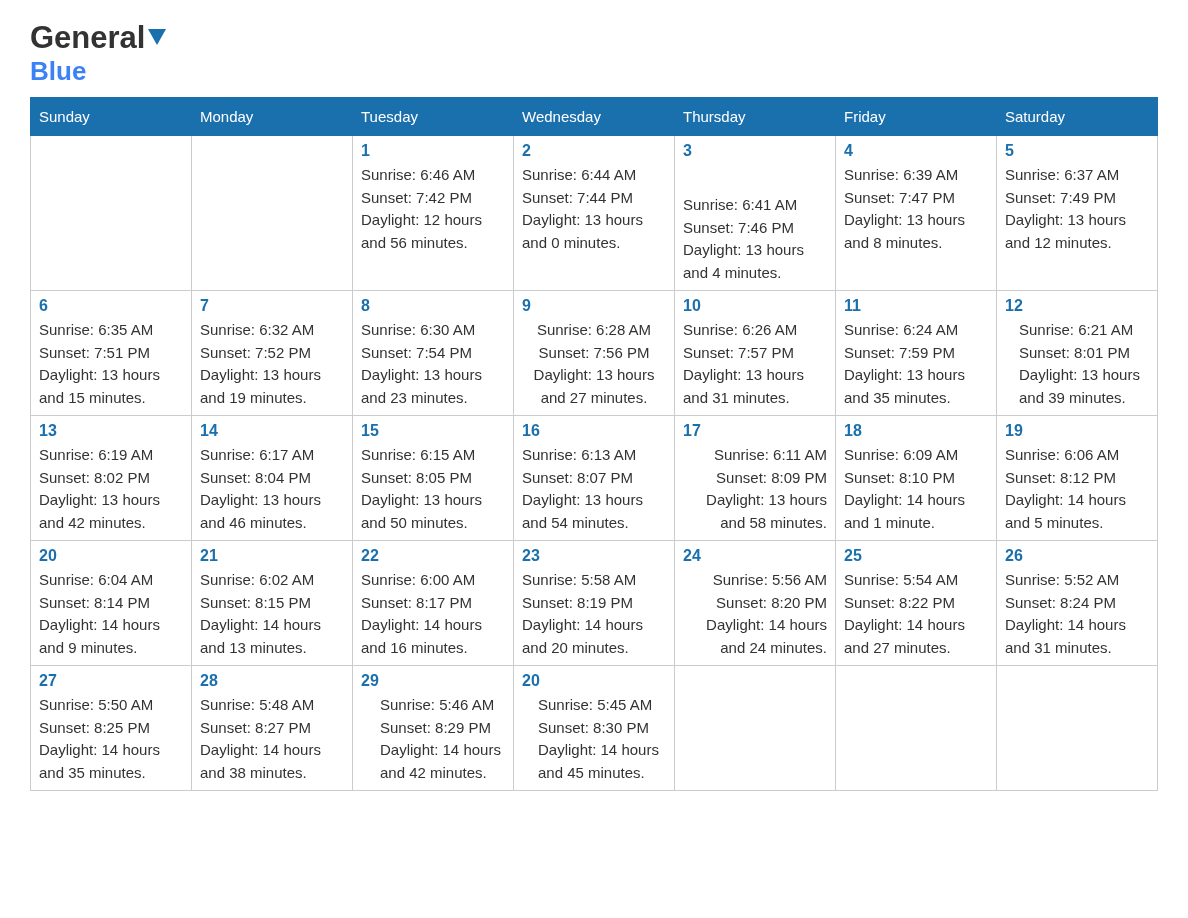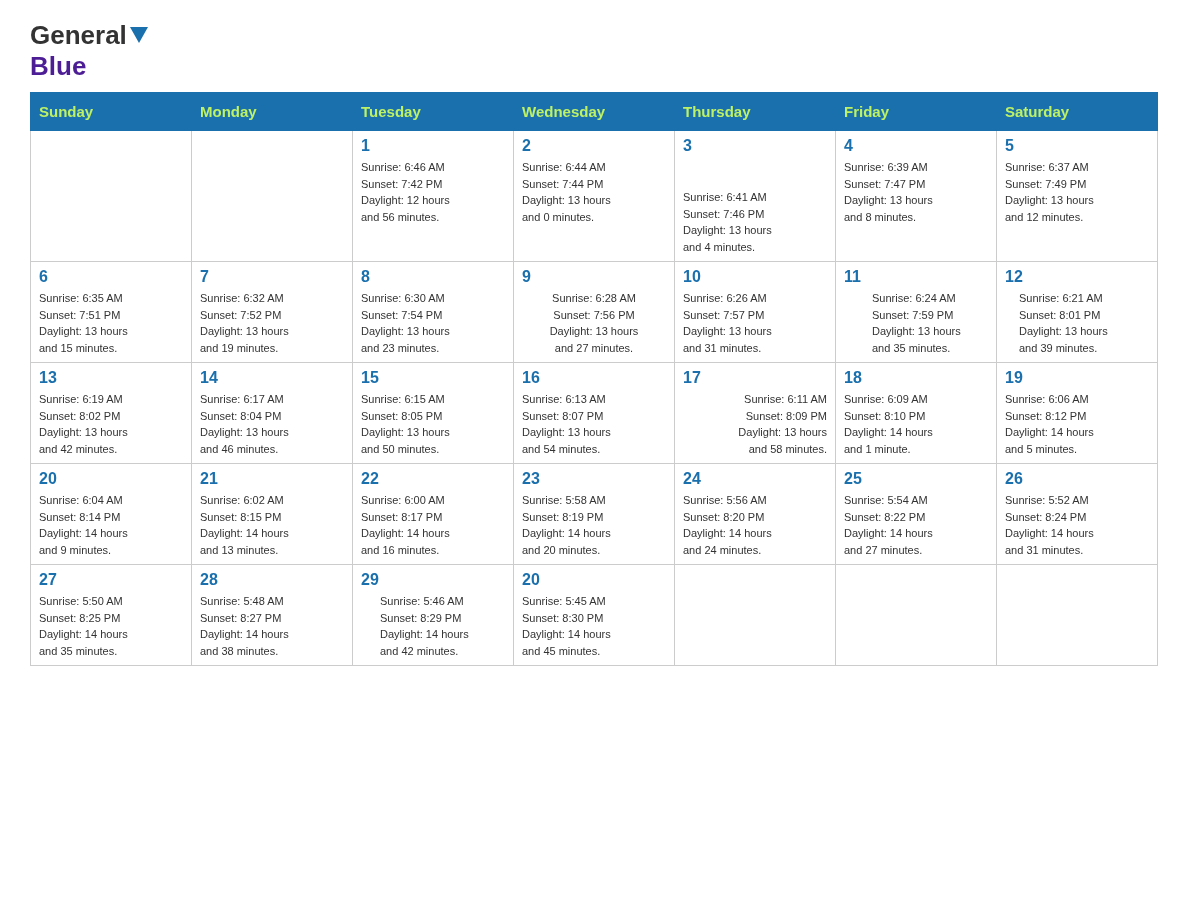--- a/index.html
+++ b/index.html
@@ -36,67 +36,67 @@
       color: #333;
       margin-top: 6px;
     }
     .calendar-table {
       width: 100%;
       border-collapse: collapse;
       margin-top: 10px;
     }
     .calendar-table th {
       background-color: #1a6fad;
-      color: #bef264;
+      color: #ffffff;
       padding: 10px 8px;
       font-size: 15px;
-      font-weight: bold;
+      font-weight: normal;
       text-align: left;
       border: 1px solid #1a6fad;
     }
     .calendar-table td {
       border: 1px solid #ccc;
       vertical-align: top;
       padding: 6px 8px;
       width: 14.28%;
       min-height: 100px;
       font-size: 13px;
     }
     .day-number {
       font-size: 16px;
       font-weight: bold;
       color: #1a6fad;
       display: block;
       margin-bottom: 4px;
     }
     .day-info {
       color: #333;
-      font-size: 11px;
+      font-size: 15px;
       line-height: 1.5;
     }
     .empty-cell {
       background: #fff;
     }
     .logo-wrapper {
       display: flex;
       align-items: center;
     }
     .logo-general {
-      font-size: 26px;
+      font-size: 31px;
       font-weight: bold;
       color: #333;
     }
     .logo-arrow {
       display: inline-block;
       margin-left: 3px;
       position: relative;
       top: 2px;
     }
     .logo-row2 {
-      color: #4c1d95;
+      color: #3b82f6;
       font-size: 26px;
       font-weight: bold;
       margin-left: 0;
     }
   </style>
 </head>
 <body>
 
 <div class="header-area">
   <div class="logo">
@@ -199,21 +199,21 @@
         </td>
         <td>
           <span class="day-number">10</span>
           <div class="day-info" style="white-space: pre-line;">Sunrise: 6:26 AM
 Sunset: 7:57 PM
 Daylight: 13 hours
 and 31 minutes.</div>
         </td>
         <td>
           <span class="day-number">11</span>
-          <div class="day-info" style="white-space: pre-line; margin-left: 28px;">Sunrise: 6:24 AM
+          <div class="day-info" style="white-space: pre-line;">Sunrise: 6:24 AM
 Sunset: 7:59 PM
 Daylight: 13 hours
 and 35 minutes.</div>
         </td>
         <td>
           <span class="day-number">12</span>
           <div class="day-info" style="white-space: pre-line; margin-left: 14px;">Sunrise: 6:21 AM
 Sunset: 8:01 PM
 Daylight: 13 hours
 and 39 minutes.</div>
@@ -294,21 +294,21 @@
         </td>
         <td>
           <span class="day-number">23</span>
           <div class="day-info" style="white-space: pre-line;">Sunrise: 5:58 AM
 Sunset: 8:19 PM
 Daylight: 14 hours
 and 20 minutes.</div>
         </td>
         <td>
           <span class="day-number">24</span>
-          <div class="day-info" style="white-space: pre-line;">Sunrise: 5:56 AM
+          <div class="day-info" style="white-space: pre-line; text-align: right;">Sunrise: 5:56 AM
 Sunset: 8:20 PM
 Daylight: 14 hours
 and 24 minutes.</div>
         </td>
         <td>
           <span class="day-number">25</span>
           <div class="day-info" style="white-space: pre-line;">Sunrise: 5:54 AM
 Sunset: 8:22 PM
 Daylight: 14 hours
 and 27 minutes.</div>
@@ -338,21 +338,21 @@
         </td>
         <td>
           <span class="day-number">29</span>
           <div class="day-info" style="white-space: pre-line; margin-left: 19px;">Sunrise: 5:46 AM
 Sunset: 8:29 PM
 Daylight: 14 hours
 and 42 minutes.</div>
         </td>
         <td>
           <span class="day-number">20</span>
-          <div class="day-info" style="white-space: pre-line;">Sunrise: 5:45 AM
+          <div class="day-info" style="white-space: pre-line; margin-left: 16px;">Sunrise: 5:45 AM
 Sunset: 8:30 PM
 Daylight: 14 hours
 and 45 minutes.</div>
         </td>
         <td class="empty-cell"></td>
         <td class="empty-cell"></td>
         <td class="empty-cell"></td>
       </tr>
     </tbody>
 </table>

